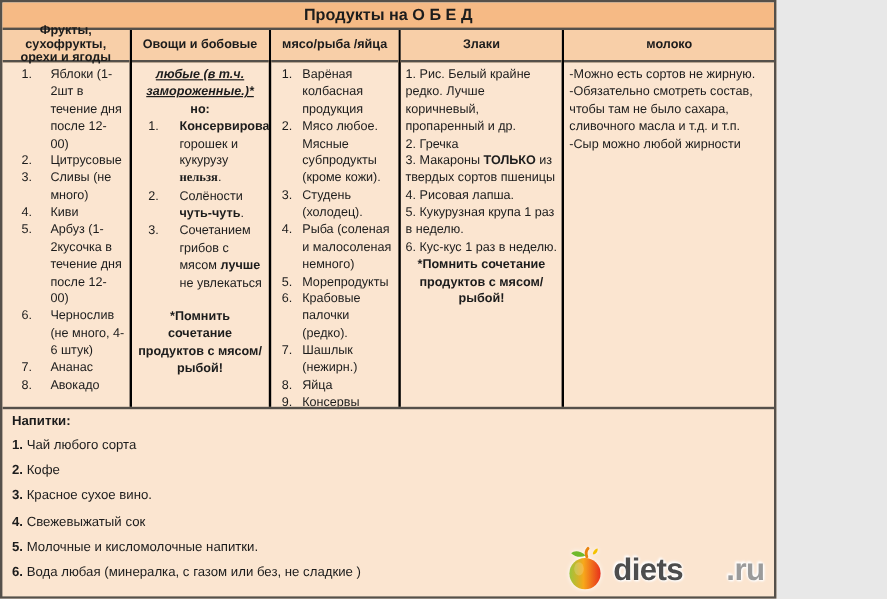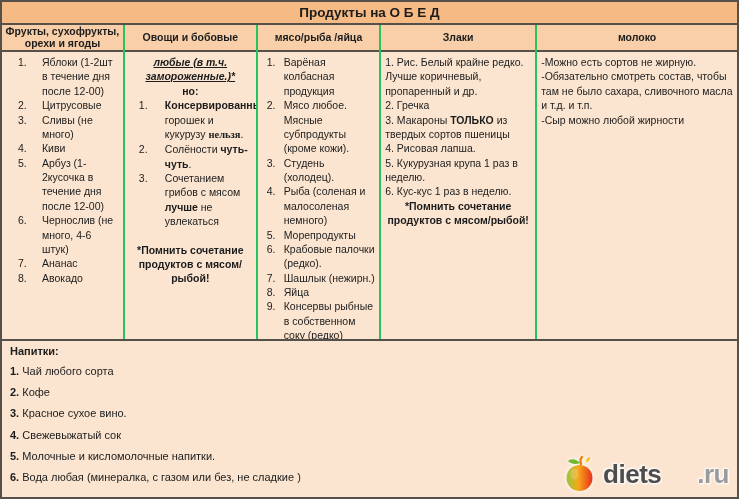--- a/index.html
+++ b/index.html
@@ -1,18 +1,18 @@
 <!DOCTYPE html>
 <html><head>
 <meta charset="utf-8">
 <style>
   html,body{margin:0;padding:0;background:#e8e8e8;}
   .page{
     position:relative;
-    width:739px;height:499px;
+    width:647px;height:499px;
     box-sizing:border-box;
     background:#fbe5d0;
     border:2px solid #55504a;
     font-family:"Liberation Sans", sans-serif;
     color:#1c1c1c;
     overflow:hidden;
   }
   .title-row{
     height:21px;
     background:#f6ba85;
@@ -21,21 +21,21 @@
     font-weight:bold;font-size:13.5px;
   }
   .grid{
     display:flex;
     height:316px;
     border-bottom:2px solid #55504a;
     box-sizing:border-box;
   }
   .col{
     box-sizing:border-box;
-    border-right:2px solid #22c55e;
+    border-right:2px solid #000000;
     display:flex;flex-direction:column;
     min-width:0;
   }
   .col:last-child{border-right:none;}
   .col-header{
     height:27px;
     background:#f8cfa8;
     border-bottom:2px solid #55504a;
     display:flex;align-items:center;justify-content:center;
     text-align:center;

